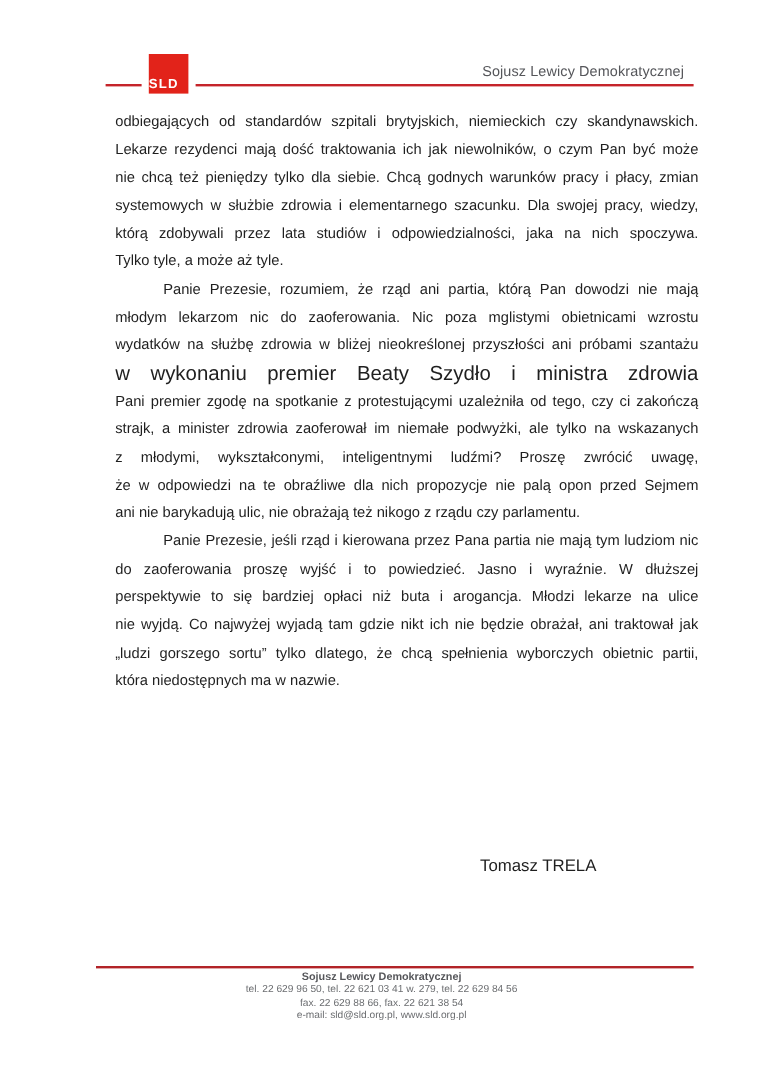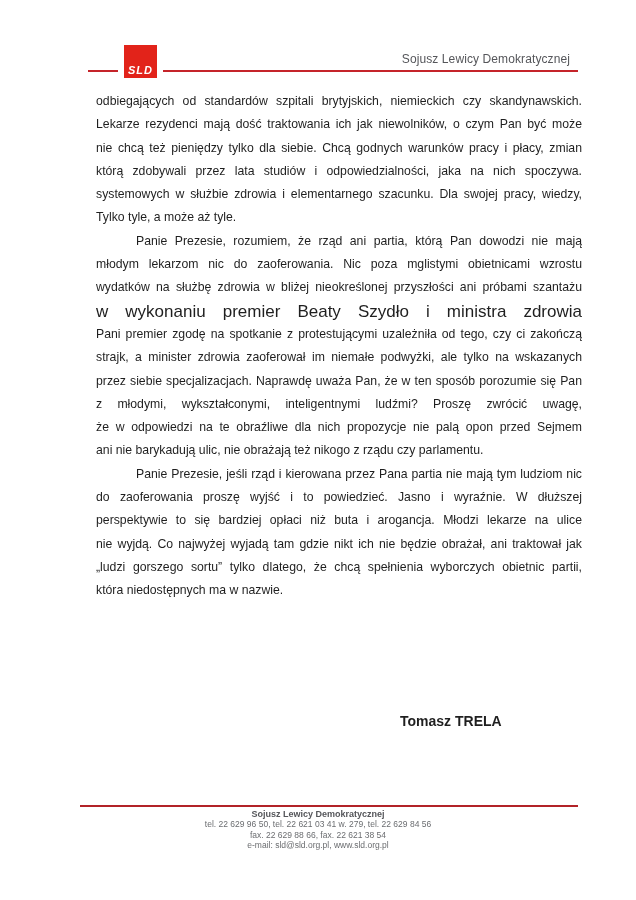--- a/index.html
+++ b/index.html
@@ -9,42 +9,42 @@
   }
   
   .rule{position:absolute;height:2px;background:var(--rule-red,#c5242a);}
   .rule-left{left:88px;top:70px;width:30px;}
   .rule-right{left:163px;top:70px;width:415px;}
   .logo{
     position:absolute;left:124px;top:45px;width:33px;height:33px;
     background:var(--logo-red,#e2231a);
   }
   .logo span{
-    position:absolute;left:0;right:0;bottom:2px;text-align:center;
-    color:#ffffff;font-weight:bold;font-size:11px;letter-spacing:1px;font-style:italic;
+    position:absolute;left:0;right:0;bottom:2px;text-align:left;
+    color:#ffffff;font-weight:bold;font-size:11px;letter-spacing:1px;
   }
   .header-title{
     position:absolute;right:66px;top:52px;font-size:12px;
     color:var(--gray-dark,#55565a);letter-spacing:.1px;
   }
   
   .letter-body{
     position:absolute;left:96px;top:90px;width:486px;
     color:var(--body-text,#1f1f1f);
   }
   .bl{
     height:23.3px;line-height:23.3px;overflow:hidden;
     text-align:justify;text-align-last:justify;
   }
   .bl.last{text-align-last:left;}
   .bl.indent{text-indent:40px;}
   
   .signature{
     position:absolute;left:400px;top:713px;
-    font-size:14px;font-weight:bold;color:var(--body-text,#1f1f1f);
+    font-size:14px;font-weight:normal;color:var(--body-text,#1f1f1f);
   }
   
   .footer-rule{
     position:absolute;left:80px;top:805px;width:498px;height:2px;
     background:var(--footer-rule-red,#b22328);
   }
   .footer{
     position:absolute;left:0;right:0;top:809px;text-align:center;
     color:var(--gray-mid,#6b6d70);font-size:8.5px;line-height:10.3px;
   }
@@ -59,30 +59,29 @@
   <div class="logo">
     <span>SLD</span>
   </div>
   <div class="rule rule-right"></div>
   <div class="header-title">Sojusz Lewicy Demokratycznej</div>
 
   <div class="letter-body">
       <div class="bl" style="font-size: 12.25px;">odbiegających od standardów szpitali brytyjskich, niemieckich czy skandynawskich.</div>
       <div class="bl" style="font-size: 12.25px;">Lekarze rezydenci mają dość traktowania ich jak niewolników, o czym Pan być może</div>
       <div class="bl" style="font-size: 12.25px;">nie chcą też pieniędzy tylko dla siebie. Chcą godnych warunków pracy i płacy, zmian</div>
+      <div class="bl" style="font-size: 12.25px;">systemowych w służbie zdrowia i elementarnego szacunku. Dla swojej pracy, wiedzy,</div>
       <div class="bl" style="font-size: 12.25px;">którą zdobywali przez lata studiów i odpowiedzialności, jaka na nich spoczywa.</div>
-      <div class="bl" style="font-size: 12.25px;">systemowych w służbie zdrowia i elementarnego szacunku. Dla swojej pracy, wiedzy,</div>
       <div class="bl last" style="font-size: 12.25px;">Tylko tyle, a może aż tyle.</div>
       <div class="bl indent" style="font-size: 12.25px;">Panie Prezesie, rozumiem, że rząd ani partia, którą Pan dowodzi nie mają</div>
       <div class="bl" style="font-size: 12.25px;">młodym lekarzom nic do zaoferowania. Nic poza mglistymi obietnicami wzrostu</div>
       <div class="bl" style="font-size: 12.25px;">wydatków na służbę zdrowia w bliżej nieokreślonej przyszłości ani próbami szantażu</div>
       <div class="bl" style="font-size: 17px;">w wykonaniu premier Beaty Szydło i ministra zdrowia Konstantego Radziwiłła.</div>
       <div class="bl" style="font-size: 12.25px;">Pani premier zgodę na spotkanie z protestującymi uzależniła od tego, czy ci zakończą</div>
       <div class="bl" style="font-size: 12.25px;">strajk, a minister zdrowia zaoferował im niemałe podwyżki, ale tylko na wskazanych</div>
-      <div class="bl" style="font-size: 12.25px;">przez siebie specjalizacjach. Naprawdę uważa Pan, że w ten sposób porozumie się Pan</div>
       <div class="bl" style="font-size: 12.25px;">z młodymi, wykształconymi, inteligentnymi ludźmi? Proszę zwrócić uwagę,</div>
       <div class="bl" style="font-size: 12.25px;">że w odpowiedzi na te obraźliwe dla nich propozycje nie palą opon przed Sejmem</div>
       <div class="bl last" style="font-size: 12.25px;">ani nie barykadują ulic, nie obrażają też nikogo z rządu czy parlamentu.</div>
       <div class="bl indent" style="font-size: 12.25px;">Panie Prezesie, jeśli rząd i kierowana przez Pana partia nie mają tym ludziom nic</div>
       <div class="bl" style="font-size: 12.25px;">do zaoferowania proszę wyjść i to powiedzieć. Jasno i wyraźnie. W dłuższej</div>
       <div class="bl" style="font-size: 12.25px;">perspektywie to się bardziej opłaci niż buta i arogancja. Młodzi lekarze na ulice</div>
       <div class="bl" style="font-size: 12.25px;">nie wyjdą. Co najwyżej wyjadą tam gdzie nikt ich nie będzie obrażał, ani traktował jak</div>
       <div class="bl" style="font-size: 12.25px;">„ludzi gorszego sortu” tylko dlatego, że chcą spełnienia wyborczych obietnic partii,</div>
       <div class="bl last" style="font-size: 12.25px;">która niedostępnych ma w nazwie.</div>
     </div>

